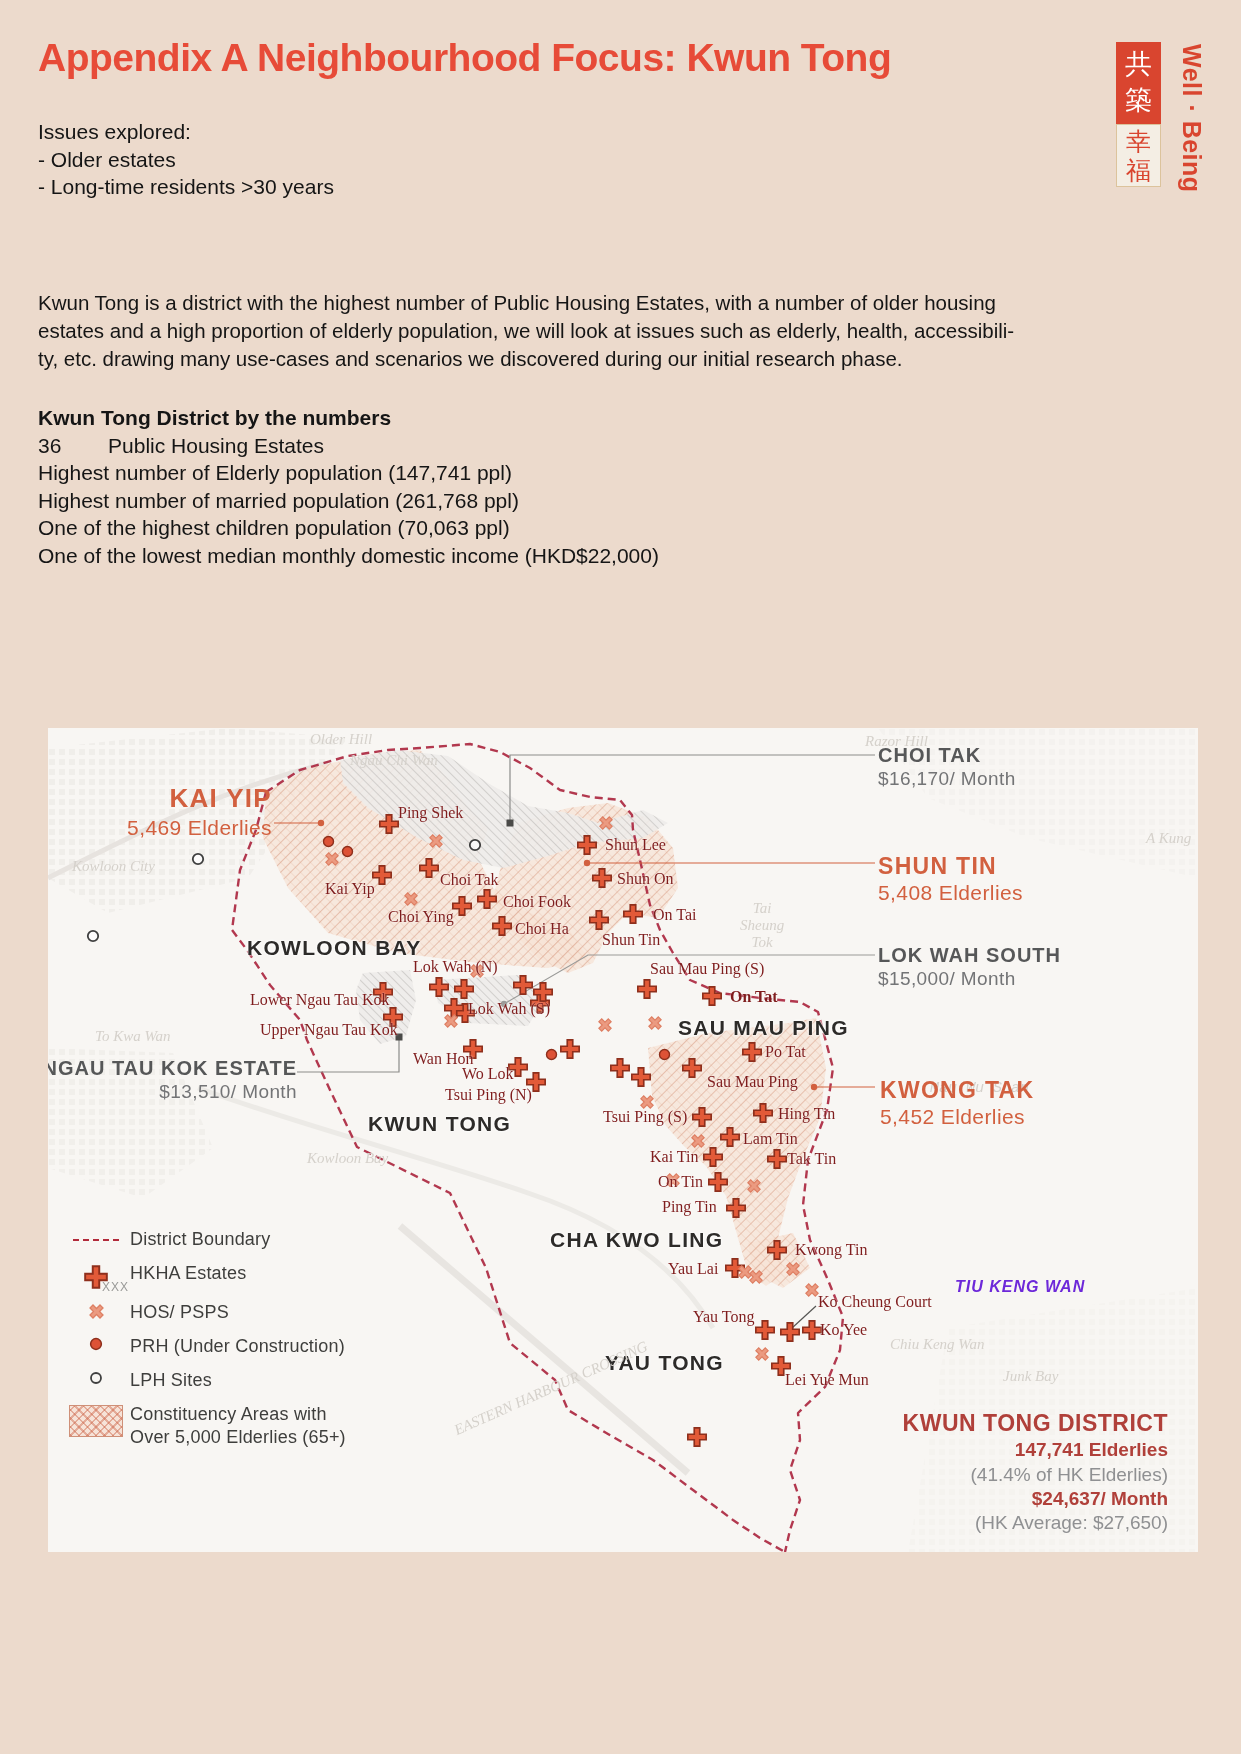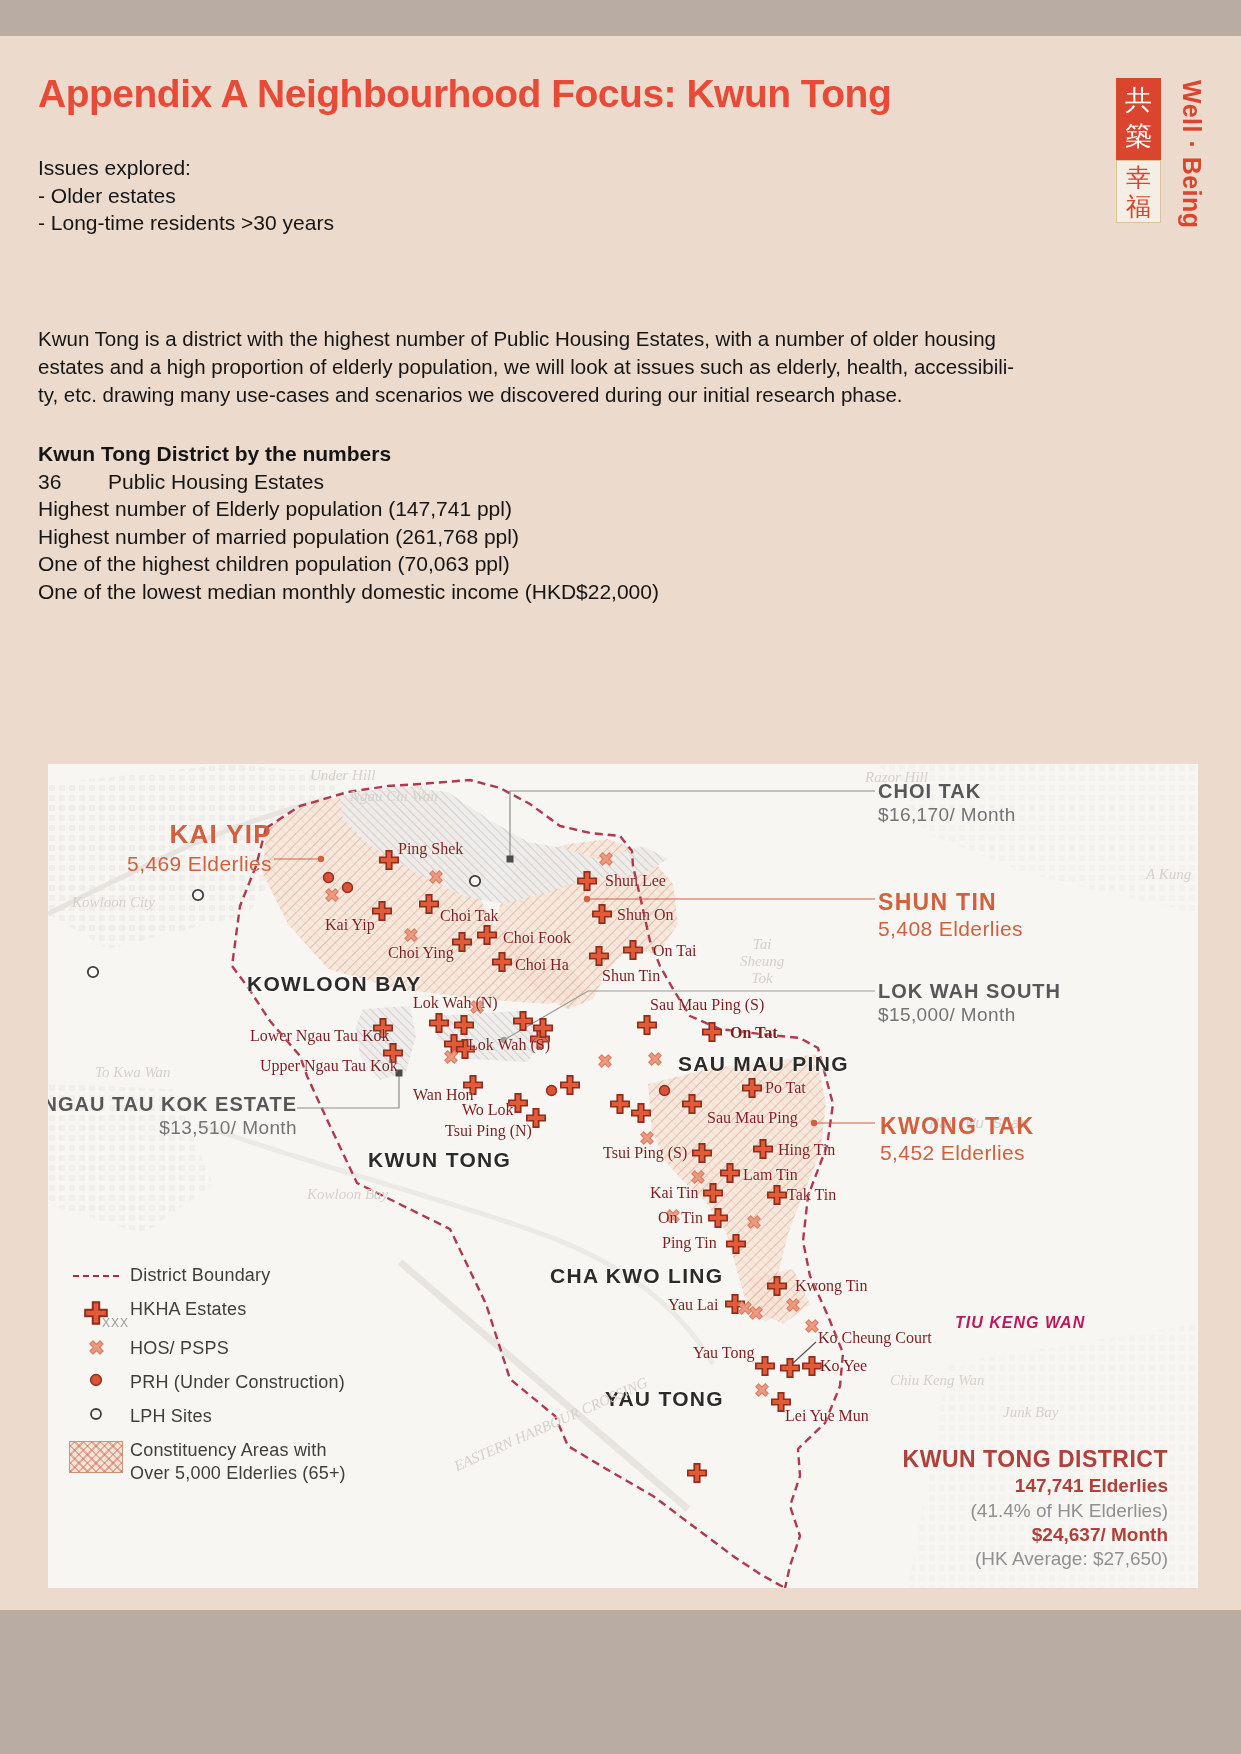--- a/index.html
+++ b/index.html
@@ -1,17 +1,17 @@
 <!DOCTYPE html>
 <html><head>
 <meta charset="utf-8">
 <style>
   html,body{margin:0;padding:0;background:#b9aca2;}
-  #page{position:relative;width:1241px;height:1574px;background:#ecdacc;overflow:hidden;
-        font-family:"Liberation Sans",sans-serif;margin-top:36px;}
+  #page{position:relative;width:1241px;height:1754px;background:#ecdacc;overflow:hidden;
+        font-family:"Liberation Sans",sans-serif;}
   
   #title{position:absolute;left:38px;top:36px;width:900px;font-size:39px;font-weight:700;
          letter-spacing:-.5px;color:#e74b38;}
   #issues{position:absolute;left:38px;top:118px;font-size:21px;line-height:27.5px;color:#151515;
           white-space:pre-line;}
   #paragraph{position:absolute;left:38px;top:289px;width:1130px;font-size:20.5px;line-height:28px;
           color:#151515;white-space:pre-line;}
   #numbers{position:absolute;left:38px;top:404px;font-size:21px;line-height:27.6px;color:#151515;}
   #numbers .hd{font-weight:700;}
   #numbers .rows{white-space:pre;}
@@ -29,21 +29,21 @@
   #map-layer{position:absolute;left:0;top:0;width:100%;height:100%;}
   .mk{position:absolute;pointer-events:none;line-height:0;}
   .lbl{position:absolute;pointer-events:none;white-space:nowrap;}
   .lbl-area{font-weight:800;font-size:21px;letter-spacing:1.3px;color:#2d2b29;
             text-shadow:0 0 3px #fff,0 0 3px #fff;}
   .lbl-estate{font-family:"Liberation Serif",serif;font-size:16px;color:#7f1d1d;
             text-shadow:0 0 2px rgba(255,255,255,.9);}
   .lbl-faint{font-family:"Liberation Serif",serif;font-style:italic;font-size:15px;color:#d5d1cb;
             white-space:pre-line;}
   .lbl-faint.b{font-family:"Liberation Sans",sans-serif;font-weight:700;font-size:16px;
-            letter-spacing:1px;color:#be185d;}
+            letter-spacing:1px;color:#6d28d9;}
   .co{position:absolute;line-height:1.22;white-space:nowrap;}
   .co .nm{display:block;}
   .co-orange .nm{font-weight:700;font-size:23px;letter-spacing:1.3px;color:#d2603f;}
   .co-orange.big .nm{font-size:26px;}
   .co-orange .vl{font-size:21px;letter-spacing:.4px;color:#d2603f;}
   .co-gray .nm{font-weight:700;font-size:20px;letter-spacing:1px;color:#565758;}
   .co-gray .vl{font-size:19px;letter-spacing:.4px;color:#737476;}
   #summary{position:absolute;right:30px;top:681px;text-align:right;line-height:1.28;}
   .sum-title{font-size:23px;font-weight:800;letter-spacing:.5px;color:#b0403a;}
   .sum-red{font-size:19px;font-weight:600;color:#b0403a;}
@@ -372,21 +372,21 @@
         <div class="lbl lbl-estate" style="left: 739px; top: 422px;">Tak Tin</div>
         <div class="lbl lbl-estate" style="left: 602px; top: 420px;">Kai Tin</div>
         <div class="lbl lbl-estate" style="left: 610px; top: 445px;">On Tin</div>
         <div class="lbl lbl-estate" style="left: 614px; top: 470px;">Ping Tin</div>
         <div class="lbl lbl-estate" style="left: 747px; top: 513px;">Kwong Tin</div>
         <div class="lbl lbl-estate" style="left: 620px; top: 532px;">Yau Lai</div>
         <div class="lbl lbl-estate" style="left: 645px; top: 580px;">Yau Tong</div>
         <div class="lbl lbl-estate" style="left: 770px; top: 565px;">Ko Cheung Court</div>
         <div class="lbl lbl-estate" style="left: 772px; top: 593px;">Ko Yee</div>
         <div class="lbl lbl-estate" style="left: 737px; top: 643px;">Lei Yue Mun</div>
-        <div class="lbl lbl-faint" style="left: 262px; top: 3px;">Under Hill</div>
+        <div class="lbl lbl-faint" style="left: 262px; top: 3px;">Older Hill</div>
         <div class="lbl lbl-faint" style="left: 302px; top: 24px;">Ngau Chi Wan</div>
         <div class="lbl lbl-faint" style="left: 817px; top: 5px;">Razor Hill</div>
         <div class="lbl lbl-faint" style="left: 24px; top: 130px;">Kowloon City</div>
         <div class="lbl lbl-faint" style="left: 47px; top: 300px;">To Kwa Wan</div>
         <div class="lbl lbl-faint" style="left: 259px; top: 422px;">Kowloon Bay</div>
         <div class="lbl lbl-faint" style="left: 1098px; top: 102px;">A Kung</div>
         <div class="lbl lbl-faint" style="left: 692px; top: 172px; text-align: center;">Tai
 Sheung
 Tok</div>
         <div class="lbl lbl-faint b" style="left: 907px; top: 550px;">TIU KENG WAN</div>

